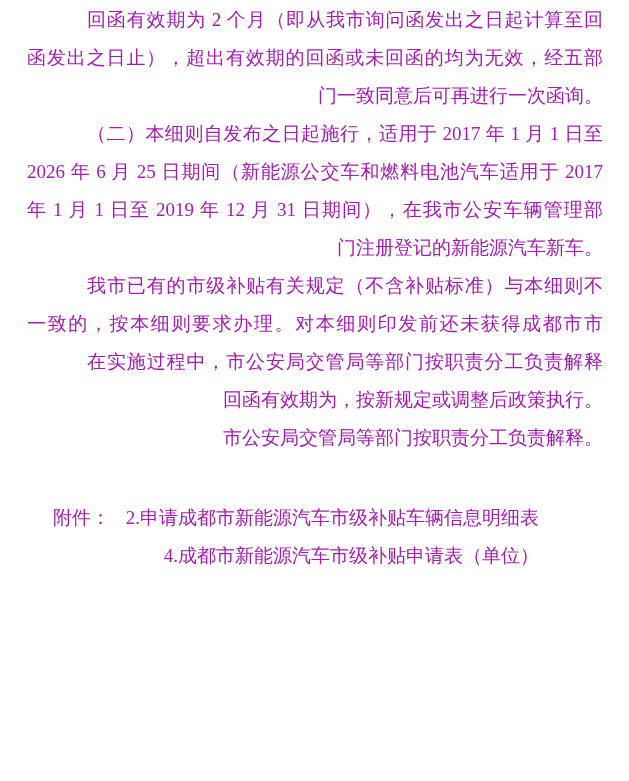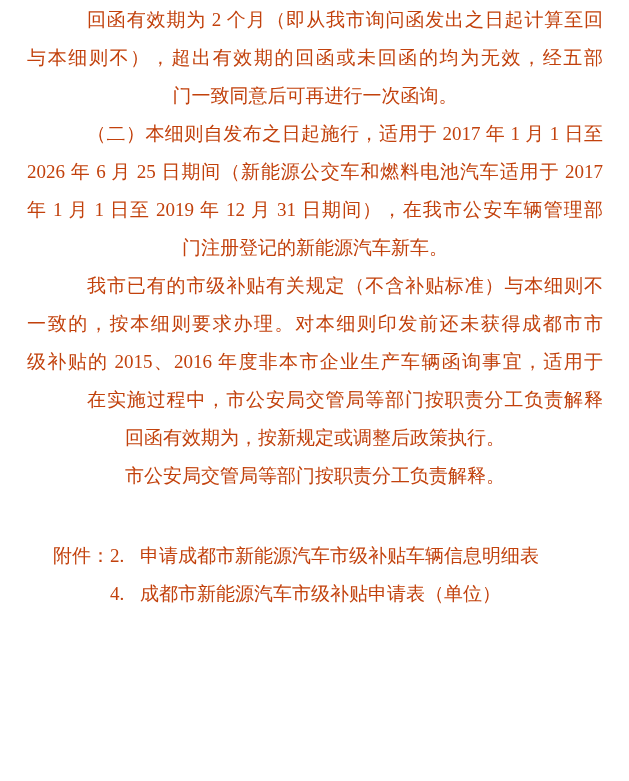--- a/index.html
+++ b/index.html
@@ -7,50 +7,51 @@
     padding: 0;
     background: #ffffff;
   }
   .page {
     position: relative;
     width: 629px;
     height: 781px;
     background: #ffffff;
     overflow: hidden;
     font-family: "Liberation Serif", "DejaVu Serif", serif;
-    color: #c2410c;
+    color: #a21caf;
   }
   .content {
     position: absolute;
     left: 27px;
     top: 1px;
     width: 576px;
     font-size: 19px;
   }
   .para {
     margin: 0;
     padding: 0;
   }
   .line {
     height: 38px;
     line-height: 38px;
-    text-align: center;
+    text-align: right;
   }
   .line.just {
     text-align: justify;
     text-align-last: justify;
   }
   .line.indent {
     padding-left: 60px;
   }
   .attachments {
     margin-top: 42px;
     margin-left: 26px;
     display: flex;
     align-items: flex-start;
+    text-align: right;
   }
   .att-label {
     display: inline-block;
     height: 38px;
     line-height: 38px;
     white-space: nowrap;
   }
   .att-items {
     display: block;
   }
@@ -65,35 +66,34 @@
   }
 </style>
 </head>
 <body>
 
 <div class="page">
   <div class="content">
 
     <div class="para">
       <div class="line just indent">回函有效期为 2 个月（即从我市询问函发出之日起计算至回</div>
-      <div class="line just">与本细则不），超出有效期的回函或未回函的均为无效，经五部</div>
+      <div class="line just">函发出之日止），超出有效期的回函或未回函的均为无效，经五部</div>
       <div class="line">门一致同意后可再进行一次函询。</div>
     </div>
 
     <div class="para">
       <div class="line just indent">（二）本细则自发布之日起施行，适用于 2017 年 1 月 1 日至</div>
       <div class="line just">2026 年 6 月 25 日期间（新能源公交车和燃料电池汽车适用于 2017</div>
       <div class="line just">年 1 月 1 日至 2019 年 12 月 31 日期间），在我市公安车辆管理部</div>
       <div class="line">门注册登记的新能源汽车新车。</div>
     </div>
 
     <div class="para">
       <div class="line just indent">我市已有的市级补贴有关规定（不含补贴标准）与本细则不</div>
       <div class="line just">一致的，按本细则要求办理。对本细则印发前还未获得成都市市</div>
-      <div class="line just">级补贴的 2015、2016 年度非本市企业生产车辆函询事宜，适用于</div>
     </div>
 
     <div class="para">
       <div class="line just indent">在实施过程中，市公安局交管局等部门按职责分工负责解释</div>
       <div class="line">回函有效期为，按新规定或调整后政策执行。</div>
     </div>
 
     <div class="para">
       <div class="line">市公安局交管局等部门按职责分工负责解释。</div>
     </div>

